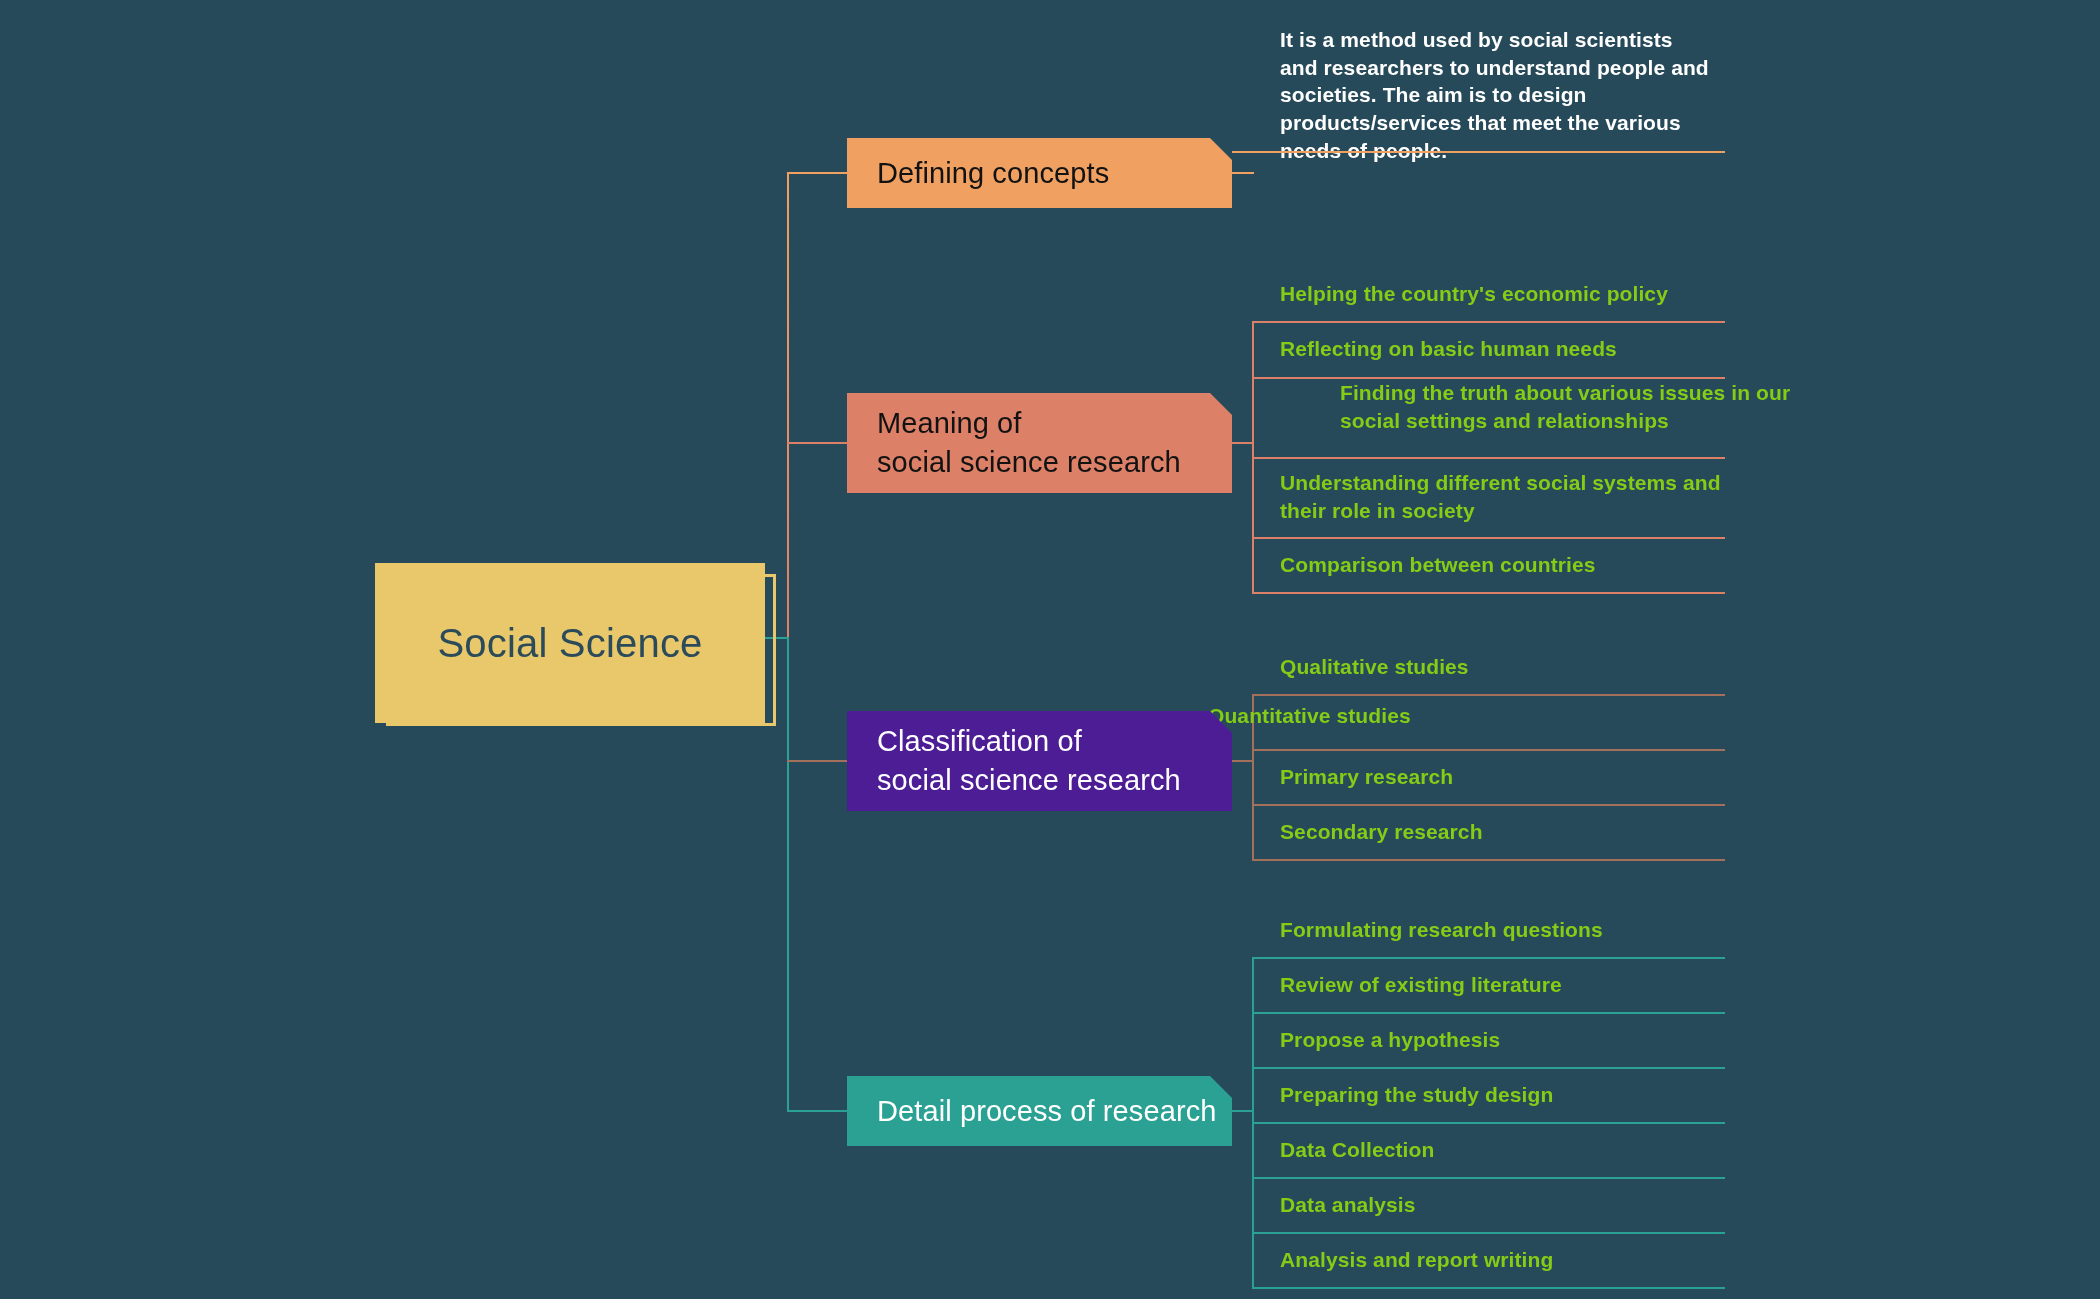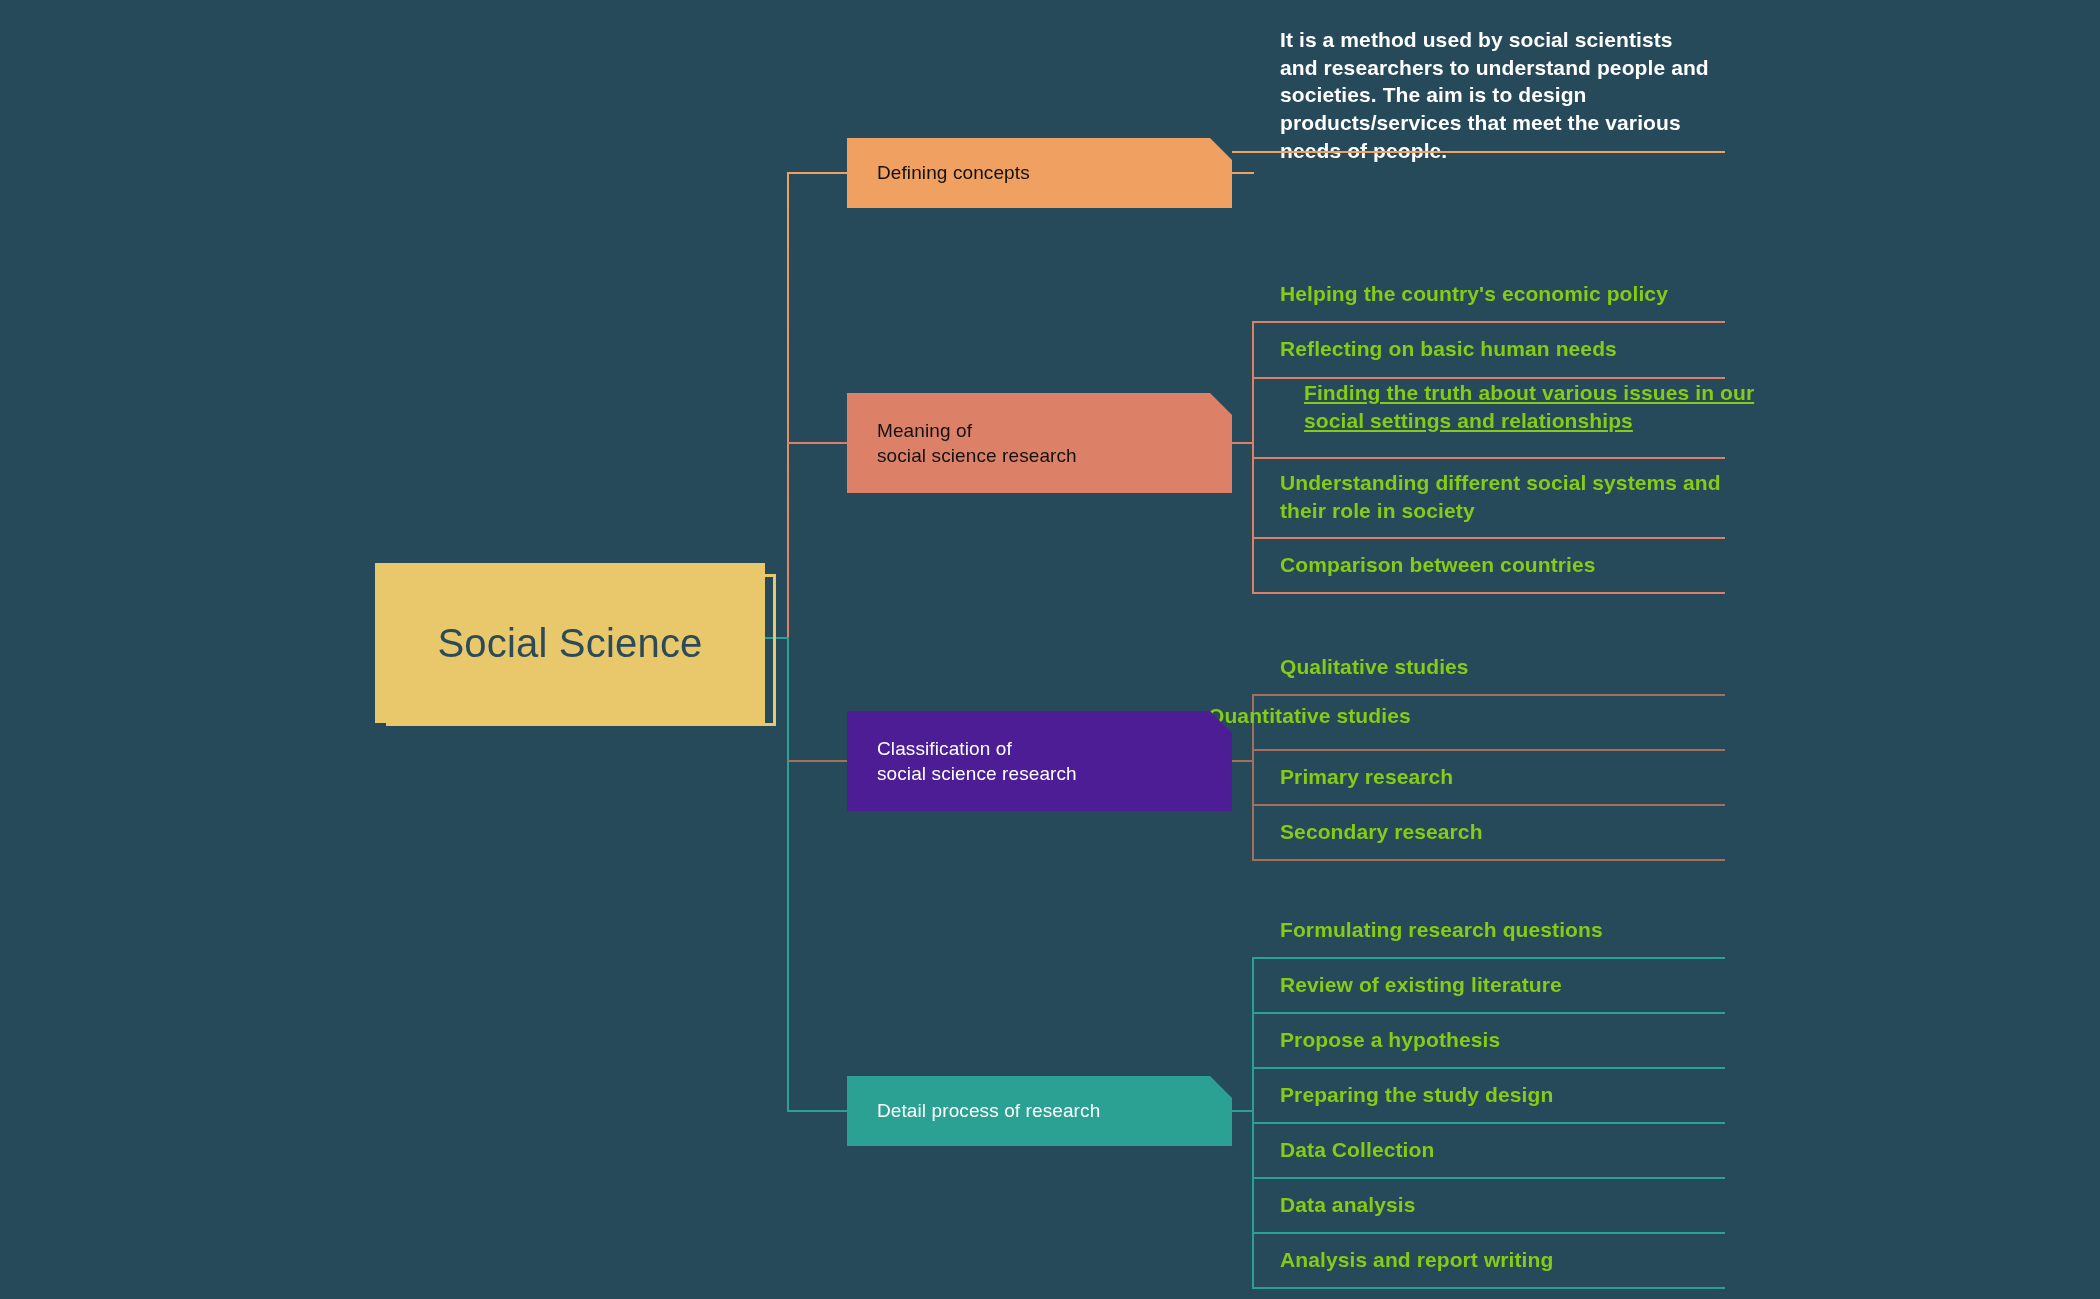--- a/index.html
+++ b/index.html
@@ -56,21 +56,21 @@
 
   
   .bnode {
     position: absolute;
     left: 847px;
     width: 385px;
     display: flex;
     flex-direction: column;
     justify-content: center;
     padding-left: 30px;
-    font-size: 19px;
+    font-size: 29px;
     line-height: 1.33;
     letter-spacing: .1px;
     z-index: 4;
     clip-path: polygon(0 0, calc(100% - 22px) 0, 100% 22px, 100% 100%, 0 100%);
   }
   .bnode span { display:block; }
   .leaf-spine {
     position: absolute;
     left: 0; width: 2px;
   }
@@ -138,21 +138,21 @@
       <div class="bnode" style="top: 393px; height: 100px; background: rgb(221, 128, 104); color: rgb(18, 18, 18);">
         <span>Meaning of</span>
         <span>social science research</span>
       </div>
       <div class="leaf-stub" style="left: 1232px; top: 442px; width: 22px; background: rgb(221, 128, 104);"></div>
       <div class="leaf-spine" style="left: 1252px; top: 321px; height: 271px; background: rgb(221, 128, 104);"></div>
       <div class="leaf" style="left: 1280px; top: 266px; height: 55px;">Helping the country's economic policy</div>
       <div class="leaf-rule" style="left: 1252px; top: 321px; width: 473px; background: rgb(221, 128, 104);"></div>
       <div class="leaf" style="left: 1280px; top: 321px; height: 56px;">Reflecting on basic human needs</div>
       <div class="leaf-rule" style="left: 1252px; top: 377px; width: 473px; background: rgb(221, 128, 104);"></div>
-      <div class="leaf" style="left: 1304px; top: 377px; height: 59px; text-decoration: underline;">Finding the truth about various issues in our social settings and relationships</div>
+      <div class="leaf" style="left: 1340px; top: 377px; height: 59px;">Finding the truth about various issues in our social settings and relationships</div>
       <div class="leaf-rule" style="left: 1252px; top: 457px; width: 473px; background: rgb(221, 128, 104);"></div>
       <div class="leaf" style="left: 1280px; top: 457px; height: 80px;">Understanding different social systems and their role in society</div>
       <div class="leaf-rule" style="left: 1252px; top: 537px; width: 473px; background: rgb(221, 128, 104);"></div>
       <div class="leaf" style="left: 1280px; top: 537px; height: 55px;">Comparison between countries</div>
       <div class="leaf-rule" style="left: 1252px; top: 592px; width: 473px; background: rgb(221, 128, 104);"></div>
       <div class="bconn" style="left: 787px; top: 760px; width: 60px; background: rgb(163, 112, 92);"></div>
       <div class="bnode" style="top: 711px; height: 100px; background: #4c1d95; color: rgb(255, 255, 255);">
         <span>Classification of</span>
         <span>social science research</span>
       </div>

